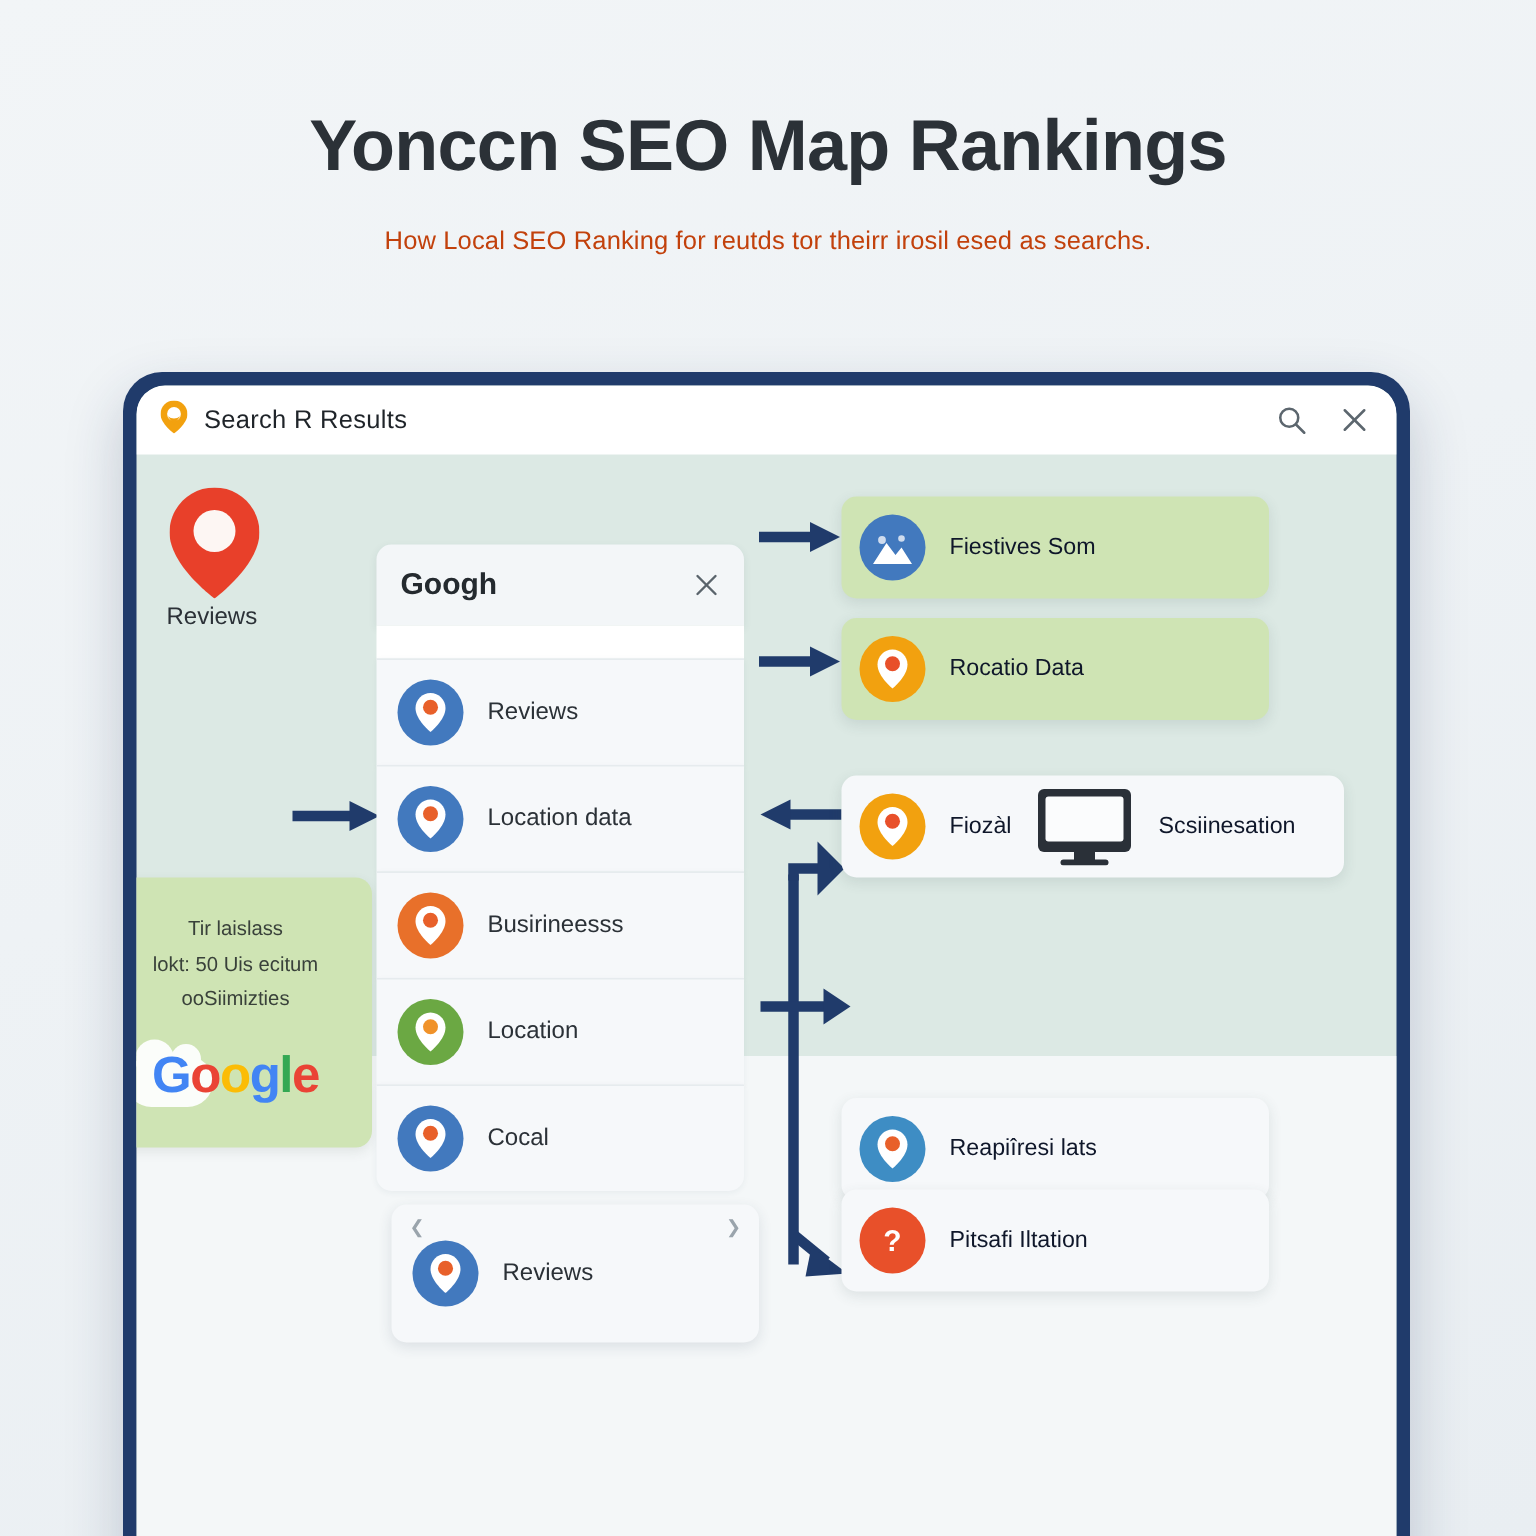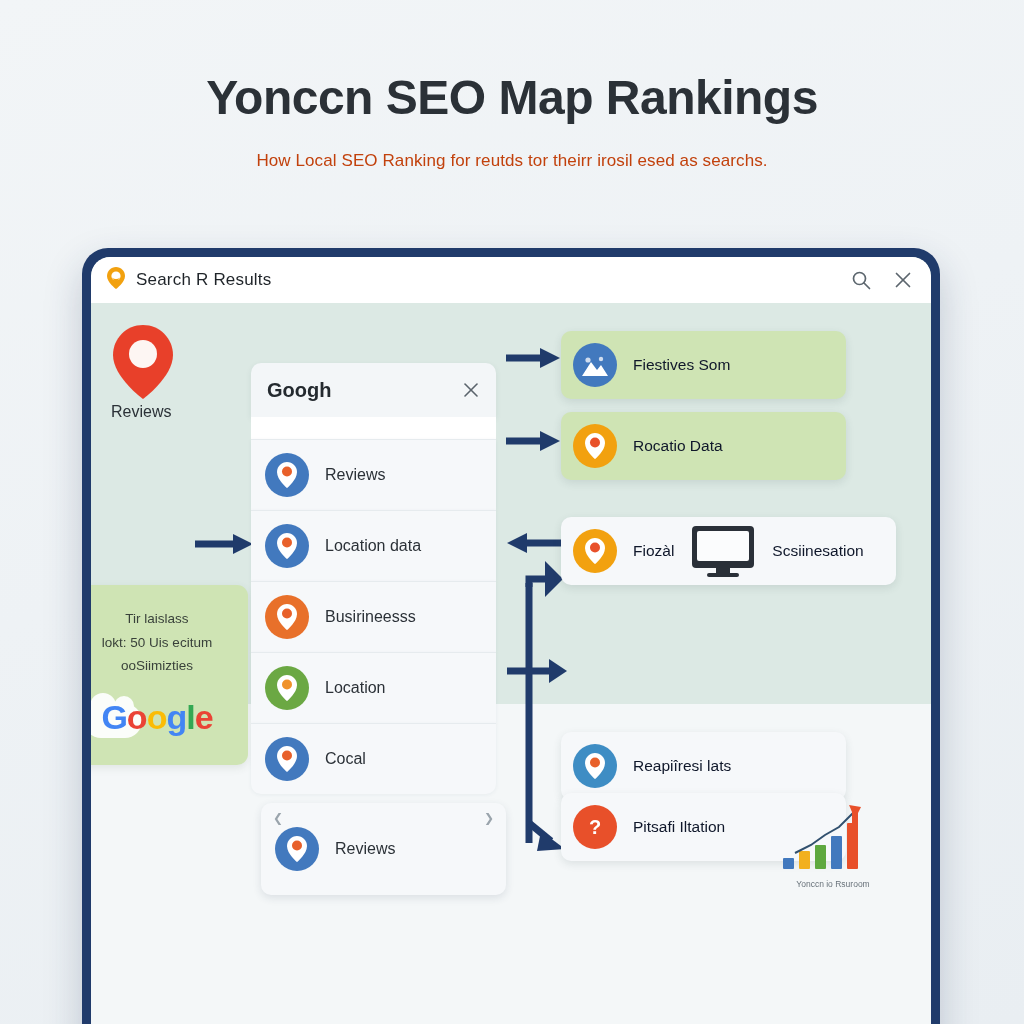--- a/index.html
+++ b/index.html
@@ -433,32 +433,17 @@
 
       <div class="rrow white" style="top:490px;">
         <span class="circ" style="background:#E8502A">
           <svg width="28" height="28" viewBox="0 0 28 28">
             <text x="14" y="21" text-anchor="middle" font-family="Liberation Sans, sans-serif" font-size="20" font-weight="bold" fill="#fff">?</text>
           </svg>
         </span>
         <span class="lbl">Pitsafi Iltation</span>
       </div>
 
-      <div class="chart-box">
-        <div class="bars">
-          <div class="bar" style="height:22%; background:#4279BE"></div>
-          <div class="bar" style="height:34%; background:#F2B01F"></div>
-          <div class="bar" style="height:46%; background:#5EA83F"></div>
-          <div class="bar" style="height:64%; background:#4279BE"></div>
-          <div class="bar" style="height:88%; background:#E8502A"></div>
-        </div>
-        <svg style="position:absolute; left:8px; top:0px;" width="110" height="64">
-          <path d="M14 48 L30 40 L44 30 L58 22 L74 6" stroke="#31506e" stroke-width="2" fill="none"></path>
-          <path d="M68 0 L80 2 L74 14 Z" fill="#E8502A"></path>
-          <rect x="71" y="6" width="6" height="44" fill="#E8502A"></rect>
-        </svg>
-        <div class="chart-cap">Yonccn io Rsuroom</div>
-      </div>
 
     </div>
   </div>
  </div>
 </div>
 
 </body></html>

